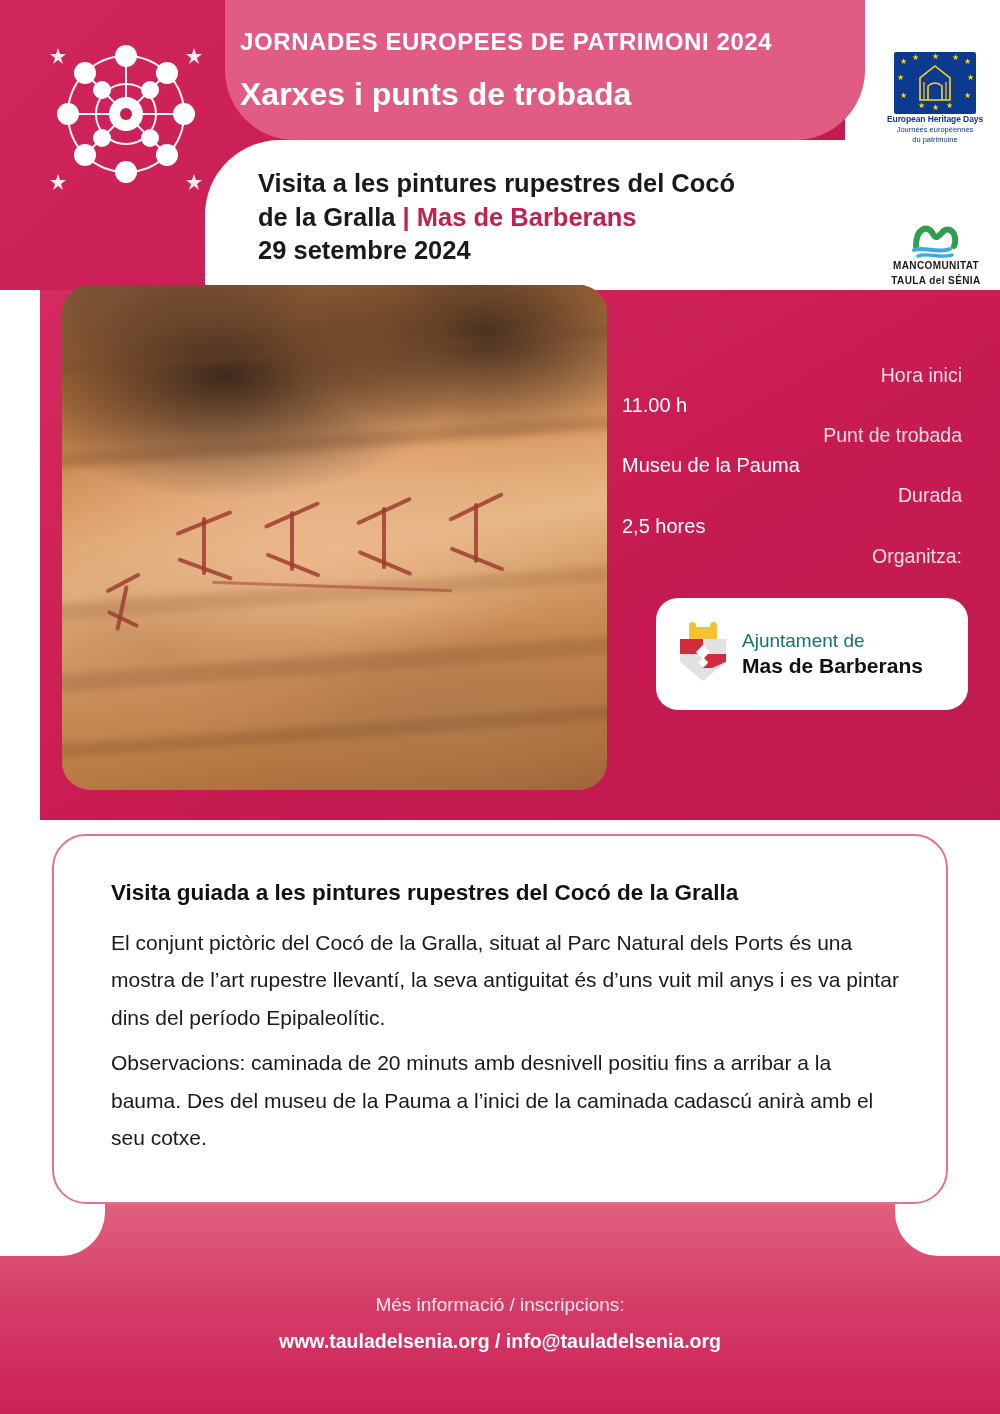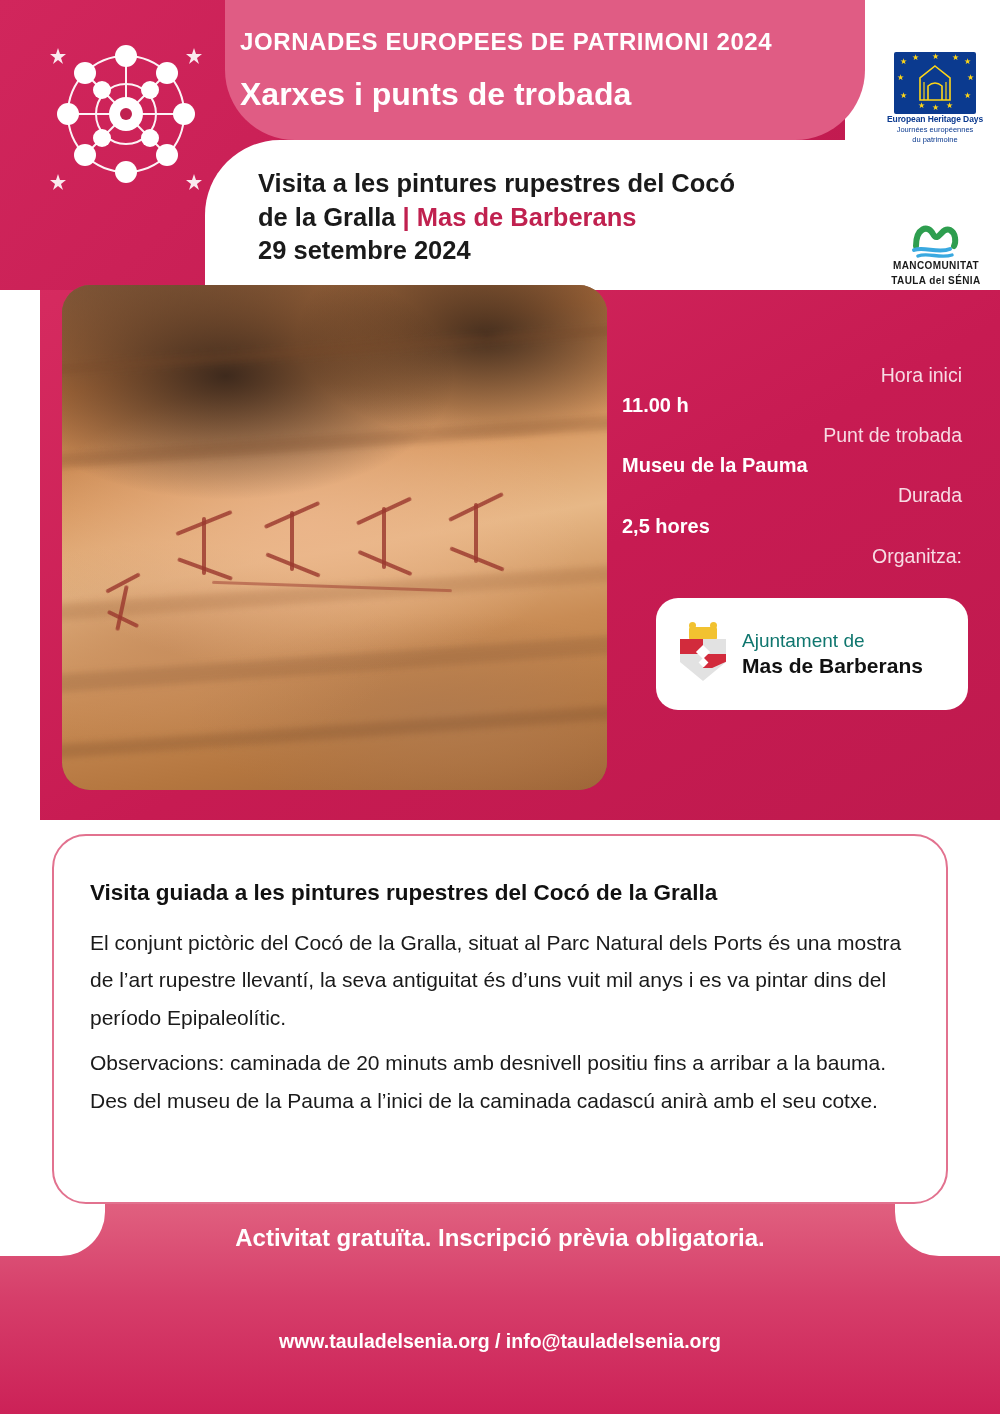--- a/index.html
+++ b/index.html
@@ -221,21 +221,21 @@
   }
   .info .lbl {
     font-size: 19.5px;
     font-weight: normal;
     line-height: 1.55;
     color: #f7dbe3;
     text-align: right;
   }
   .info .val {
     font-size: 20px;
-    font-weight: bold;
+    font-weight: normal;
     line-height: 1.5;
     color: #ffffff;
   }
 
   .ajt-card {
     position: absolute;
     top: 598px;
     left: 656px;
     width: 312px;
     height: 112px;
@@ -286,21 +286,21 @@
   
   .desc-card {
     position: absolute;
     top: 834px;
     left: 52px;
     width: 896px;
     height: 370px;
     border: 2.5px solid #e2728f;
     border-radius: 34px;
     background: #ffffff;
-    padding: 44px 44px 0 36px;
+    padding: 44px 44px 0 57px;
   }
   .desc-h {
     font-size: 22.5px;
     font-weight: bold;
     color: #111111;
     margin-bottom: 18px;
   }
   .desc-p {
     font-size: 21px;
     color: #1a1a1a;
@@ -510,16 +510,16 @@
 
   <div class="desc-card">
     <div class="desc-h">Visita guiada a les pintures rupestres del Cocó de la Gralla</div>
     <div class="desc-p">El conjunt pictòric del Cocó de la Gralla, situat al Parc Natural dels Ports és una mostra de l’art rupestre llevantí, la seva antiguitat és d’uns vuit mil anys i es va pintar dins del período Epipaleolític.</div>
     <div class="desc-p">Observacions: caminada de 20 minuts amb desnivell positiu fins a arribar a la bauma. Des del museu de la Pauma a l’inici de la caminada cadascú anirà amb el seu cotxe.</div>
   </div>
 
   <div class="footer"></div>
   <div class="footer-wedge-l"></div>
   <div class="footer-wedge-r"></div>
-  <div class="f-title">Activitat gratuïta. Inscripció prèvia obligatoria.</div>
+  <div class="f-more">Més informació / inscripcions:</div>
   <div class="f-url">www.tauladelsenia.org / info@tauladelsenia.org</div>
 
 </div>
 
 </body></html>

